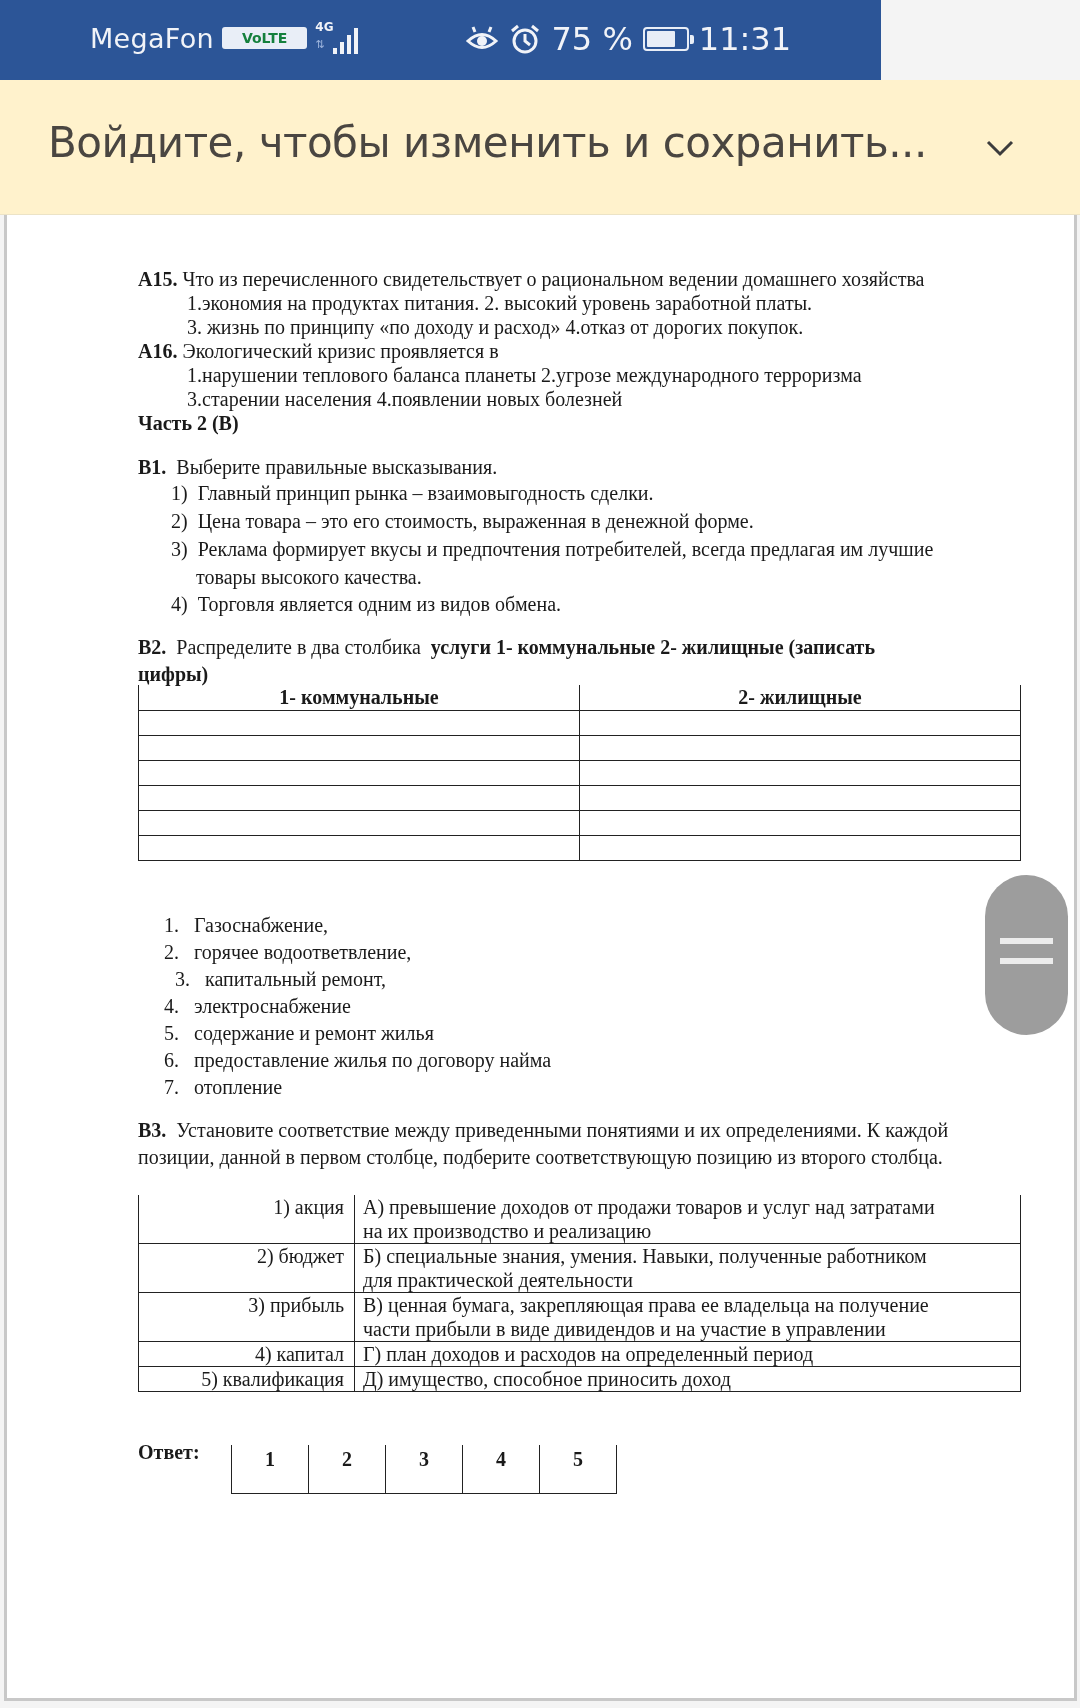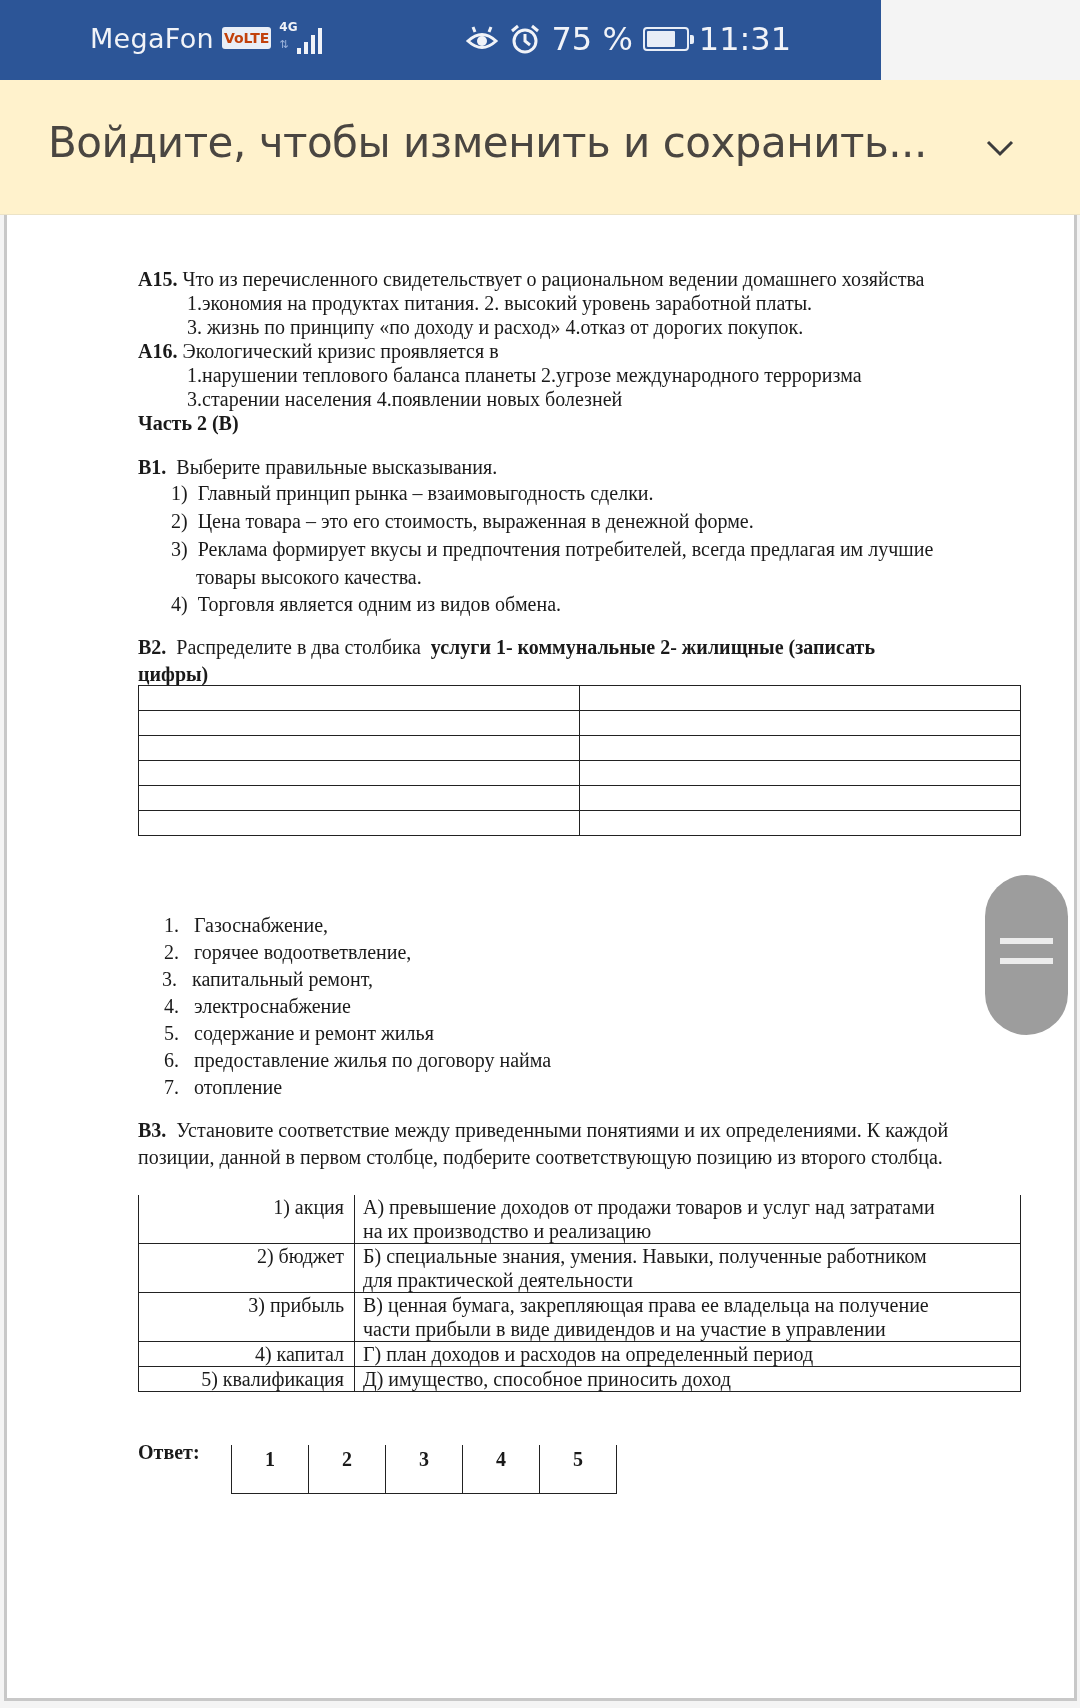--- a/index.html
+++ b/index.html
@@ -3,21 +3,21 @@
 <meta charset="utf-8">
 <style>
   * { box-sizing: border-box; margin: 0; padding: 0; }
   html, body { width: 1080px; height: 1708px; overflow: hidden; background: #f4f4f4; }
   body { position: relative; font-family: "Liberation Serif", serif; color: #1a1a1a; }
 
   
   .statusbar { position: absolute; left: 0; top: 0; width: 881px; height: 80px; background: #2c5597; color: #f1f3f8; font-family: "DejaVu Sans", sans-serif; }
   .sb-left { position: absolute; left: 90px; top: 22px; display: flex; align-items: center; gap: 8px; }
   .carrier { font-size: 27px; letter-spacing: 0.3px; }
-  .volte { background: #e9eef7; color: #c2410c; font-size: 14px; font-weight: bold; padding: 3px 2px; border-radius: 3px; line-height: 16px; }
+  .volte { background: #e9eef7; color: #15803d; font-size: 14px; font-weight: bold; padding: 3px 20px; border-radius: 3px; line-height: 16px; }
   .net { position: relative; width: 54px; height: 32px; }
   .net .g4 { position: absolute; left: 0; top: -2px; font-size: 12px; font-weight: bold; }
   .net .arrows { position: absolute; left: 0; top: 16px; font-size: 11px; color: #9cb3db; }
   .net .bars { position: absolute; left: 18px; bottom: 0; display: flex; align-items: flex-end; gap: 3px; }
   .net .bars span { display: block; width: 4px; background: #f1f3f8; }
   .sb-right { position: absolute; right: 90px; top: 20px; display: flex; align-items: center; gap: 10px; font-size: 32px; }
   .battery { width: 46px; height: 24px; border: 2px solid #e9eef7; border-radius: 4px; position: relative; }
   .battery .fill { position: absolute; left: 2px; top: 2px; bottom: 2px; background: #e9eef7; border-radius: 1px; }
   .battery::after { content: ""; position: absolute; right: -7px; top: 6px; width: 4px; height: 9px; background: #e9eef7; border-radius: 0 2px 2px 0; }
 
@@ -109,20 +109,24 @@
     <div class="ln" style="left:37px; top:294px;"><span>2)</span>&nbsp; <span>Цена товара – это его стоимость, выраженная в денежной форме.</span></div>
     <div class="ln" style="left:37px; top:322px;"><span>3)</span>&nbsp; <span>Реклама формирует вкусы и предпочтения потребителей, всегда предлагая им лучшие</span></div>
     <div class="ln" style="left:62px; top:350px;">товары высокого качества.</div>
     <div class="ln" style="left:37px; top:377px;text-align:center;"><span>4)</span>&nbsp; <span>Торговля является одним из видов обмена.</span></div>
 
     <div class="ln" style="left:4px; top:420px;"><b>В2.</b>&nbsp; <span>Распределите  в два столбика </span>&nbsp;<b>услуги 1- коммунальные   2- жилищные (записать</b></div>
     <div class="ln" style="left:4px; top:447px;"><b>цифры)</b></div>
 
     <table class="grid t2" style="left:4px; top:470px; width:883px;">
       <tbody>
+          <tr class="hd">
+        <td style="width:50%">1- коммунальные</td>
+        <td>2- жилищные</td>
+      </tr>
       <tr>
             <td></td>
             <td></td>
           </tr>
       <tr>
             <td></td>
             <td></td>
           </tr>
       <tr>
             <td></td>
@@ -138,21 +142,21 @@
           </tr>
       <tr>
             <td></td>
             <td></td>
           </tr>
     </tbody>
       </table>
 
     <div class="ln" style="left:30px; top:698px;"><span>1.</span>&nbsp;&nbsp; <span>Газоснабжение,</span></div>
     <div class="ln" style="left:30px; top:725px;"><span>2.</span>&nbsp;&nbsp; <span>горячее водоответвление,</span></div>
-    <div class="ln" style="left:28px; top:752px;text-align:right;"><span>3.</span>&nbsp;&nbsp; <span>капитальный ремонт,</span></div>
+    <div class="ln" style="left:41px; top:752px;text-align:right;"><span>3.</span>&nbsp;&nbsp; <span>капитальный ремонт,</span></div>
     <div class="ln" style="left:30px; top:779px;"><span>4.</span>&nbsp;&nbsp; <span>электроснабжение</span></div>
     <div class="ln" style="left:30px; top:806px;"><span>5.</span>&nbsp;&nbsp; <span>содержание и ремонт жилья</span></div>
     <div class="ln" style="left:30px; top:833px;"><span>6.</span>&nbsp;&nbsp; <span>предоставление жилья по договору найма</span></div>
     <div class="ln" style="left:30px; top:860px;"><span>7.</span>&nbsp;&nbsp; <span>отопление</span></div>
 
     <div class="ln" style="left:4px; top:903px;"><b>В3.</b>&nbsp; <span>Установите соответствие между приведенными понятиями и их определениями. К каждой</span></div>
     <div class="ln" style="left:4px; top:930px;">позиции, данной в первом столбце, подберите соответствующую позицию из второго столбца.</div>
 
     <table class="grid t3" style="left:4px; top:980px; width:883px;padding-left:24px;">
       <tbody>

